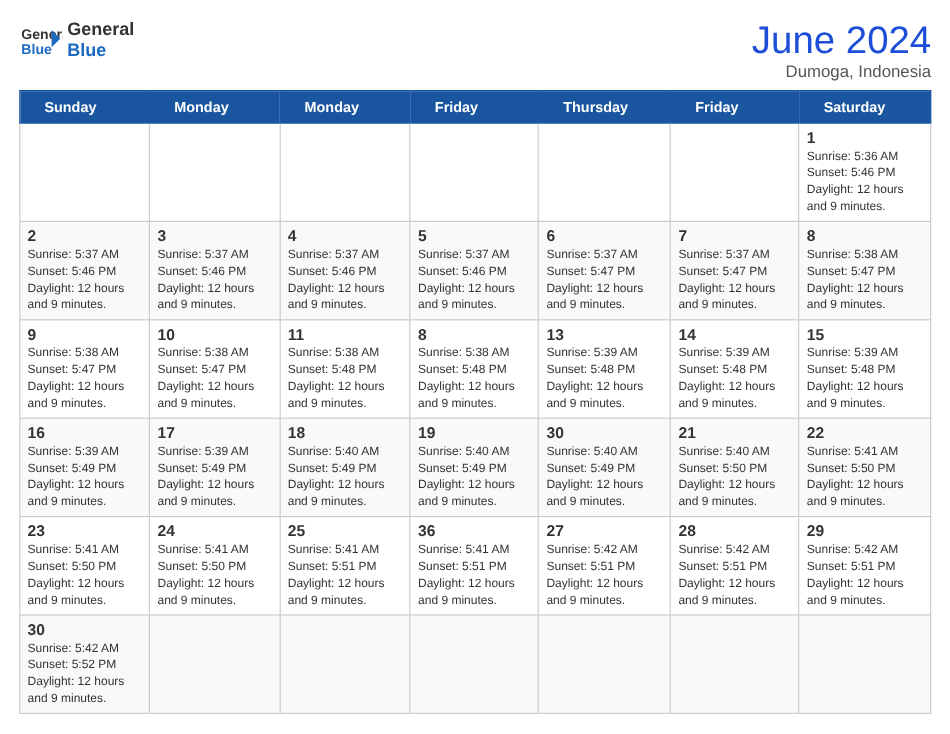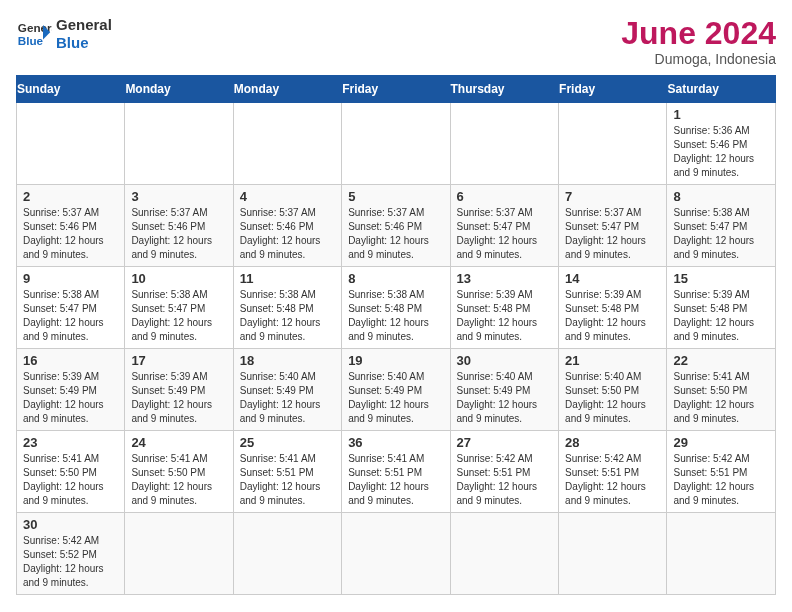--- a/index.html
+++ b/index.html
@@ -23,41 +23,41 @@
     }
     .logo-icon {
       width: 36px;
       height: 36px;
     }
     .title-block {
       text-align: right;
     }
     .calendar-title {
       font-size: 32px;
-      font-weight: bold;
-      color: #be185d;
+      font-weight: normal;
+      color: #1d4ed8;
       line-height: 1.1;
       text-align: center;
     }
     .calendar-subtitle {
       font-size: 14px;
       color: #555;
     }
     .calendar {
       width: 100%;
       border-collapse: collapse;
       border: 1px solid #ccc;
     }
     .calendar th {
       background-color: #1a56a0;
       color: #fff;
       font-size: 12px;
       font-weight: bold;
       text-align: left;
-      padding: 6px 0;
+      padding: 6px 20px;
       border: 1px solid #1a56a0;
     }
     .calendar td {
       border: 1px solid #ccc;
       vertical-align: top;
       padding: 4px 6px;
       width: 113px;
       background: #fff;
       font-size: 10px;
       color: #333;

